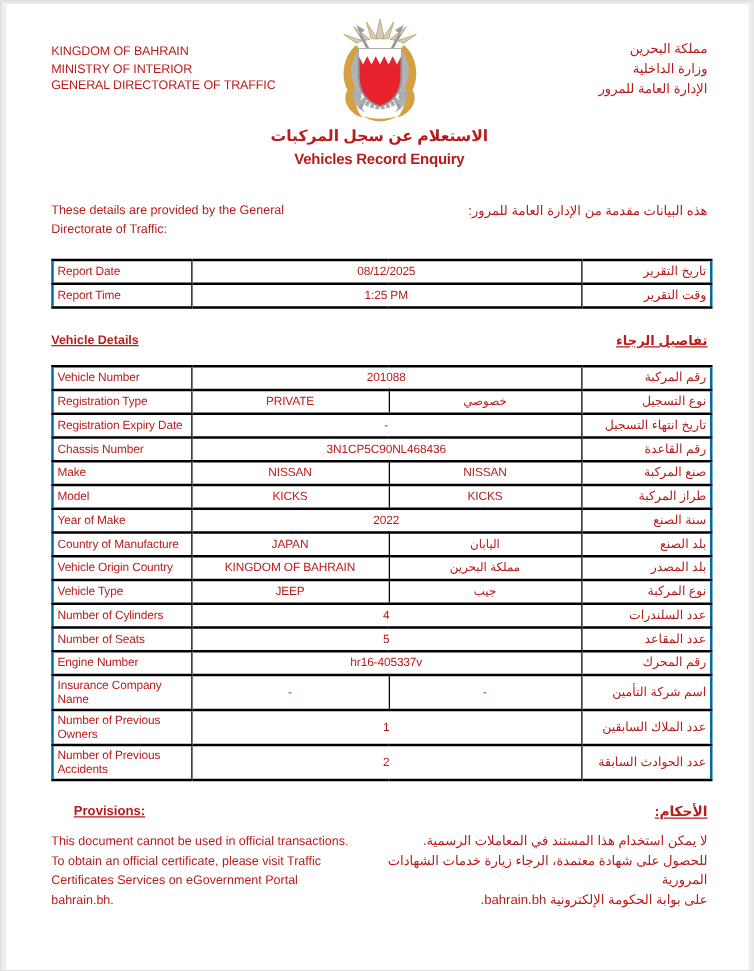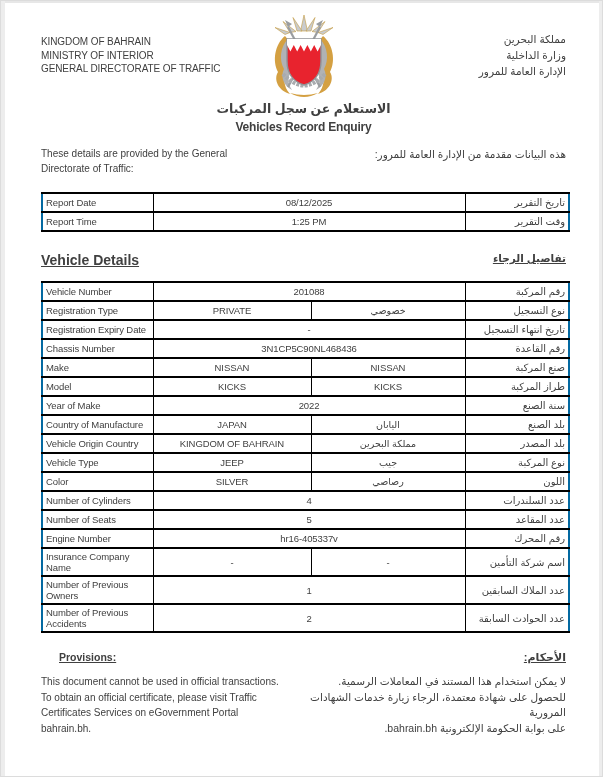--- a/index.html
+++ b/index.html
@@ -5,51 +5,51 @@
   html,body { margin:0; padding:0; background:#f2f2f2; }
   .page {
     position:relative;
     width:603px; height:777px;
     background:#ffffff;
     box-sizing:border-box;
     border:1px solid #dcdcdc;
     box-shadow: inset 4px 0 0 #ededed, inset -3px 0 0 #ededed, inset 0 2px 0 #e7e7e7;
     padding:26px 36px 0 40px;
     font-family:"Liberation Sans","DejaVu Sans",sans-serif;
-    color:#404040;
+    color:#b91c1c;
     overflow:hidden;
   }
   .header { display:flex; justify-content:space-between; align-items:flex-start; }
   .hdr-en { font-size:10px; line-height:13.5px; letter-spacing:-0.1px; margin-top:8px; width:205px; }
   .hdr-ar { font-size:10.5px; line-height:16px; text-align:right; margin-top:4px; width:205px; direction:rtl; }
   .emblem-wrap { margin-top:-12px; width:90px; display:flex; justify-content:center; }
   .title-block { text-align:center; }
   .title-ar { font-size:12.5px; font-weight:bold; direction:rtl; }
   .title-en { font-size:12px; font-weight:bold; margin-top:4px; letter-spacing:-0.2px; }
-  .intro { display:flex; justify-content:space-between; margin-top:12px; align-items:flex-start; }
+  .intro { display:flex; justify-content:space-between; margin-top:27px; align-items:flex-start; }
   .intro-en { font-size:10px; line-height:15px; }
   .intro-ar { font-size:10.5px; direction:rtl; text-align:right; margin-top:2px; }
   table { border-collapse:collapse; width:527px; table-layout:fixed; border:2px solid #0369a1; }
   .report-tbl { margin-top:16px; }
   .vehicle-tbl { margin-top:13px; }
   td {
     border:1px solid #000;
     border-top-width:2px; border-bottom-width:2px;
     padding:2px 3px;
     font-size:9.5px;
     height:13px;
     vertical-align:middle;
     letter-spacing:-0.1px;
     overflow:hidden;
   }
   td.lbl-en { text-align:left; }
   td.val { text-align:center; }
   td.lbl-ar { text-align:right; direction:rtl; font-size:10px; }
   .section-row { display:flex; justify-content:space-between; margin-top:20px; }
-  .section-en { font-size:14px; font-weight:bold; text-decoration:underline; }
+  .section-en { font-size:10px; font-weight:bold; text-decoration:underline; }
   .section-ar { font-size:10.5px; font-weight:bold; text-decoration:underline; direction:rtl; }
   .prov-head-row { display:flex; justify-content:space-between; margin-top:18px; }
   .prov-body { display:flex; justify-content:space-between; margin-top:10px; align-items:flex-end; }
   .prov-en { font-size:10px; line-height:15.5px; }
   .prov-ar { font-size:10.5px; line-height:15.5px; text-align:right; direction:rtl; }
 </style>
 </head>
 <body>
 
 <div class="page">
@@ -197,26 +197,20 @@
           <td class="val" dir="rtl">مملكة البحرين</td>
           <td class="lbl-ar" dir="rtl">بلد المصدر</td>
         </tr>
         <tr>
           <td class="lbl-en">Vehicle Type</td>
           <td class="val">JEEP</td>
           <td class="val" dir="rtl">جيب</td>
           <td class="lbl-ar" dir="rtl">نوع المركبة</td>
         </tr>
         <tr>
-          <td class="lbl-en">Color</td>
-          <td class="val">SILVER</td>
-          <td class="val" dir="rtl">رصاصي</td>
-          <td class="lbl-ar" dir="rtl">اللون</td>
-        </tr>
-        <tr>
           <td class="lbl-en">Number of Cylinders</td>
           <td class="val" colspan="2">4</td>
           <td class="lbl-ar" dir="rtl">عدد السلندرات</td>
         </tr>
         <tr>
           <td class="lbl-en">Number of Seats</td>
           <td class="val" colspan="2">5</td>
           <td class="lbl-ar" dir="rtl">عدد المقاعد</td>
         </tr>
         <tr>

